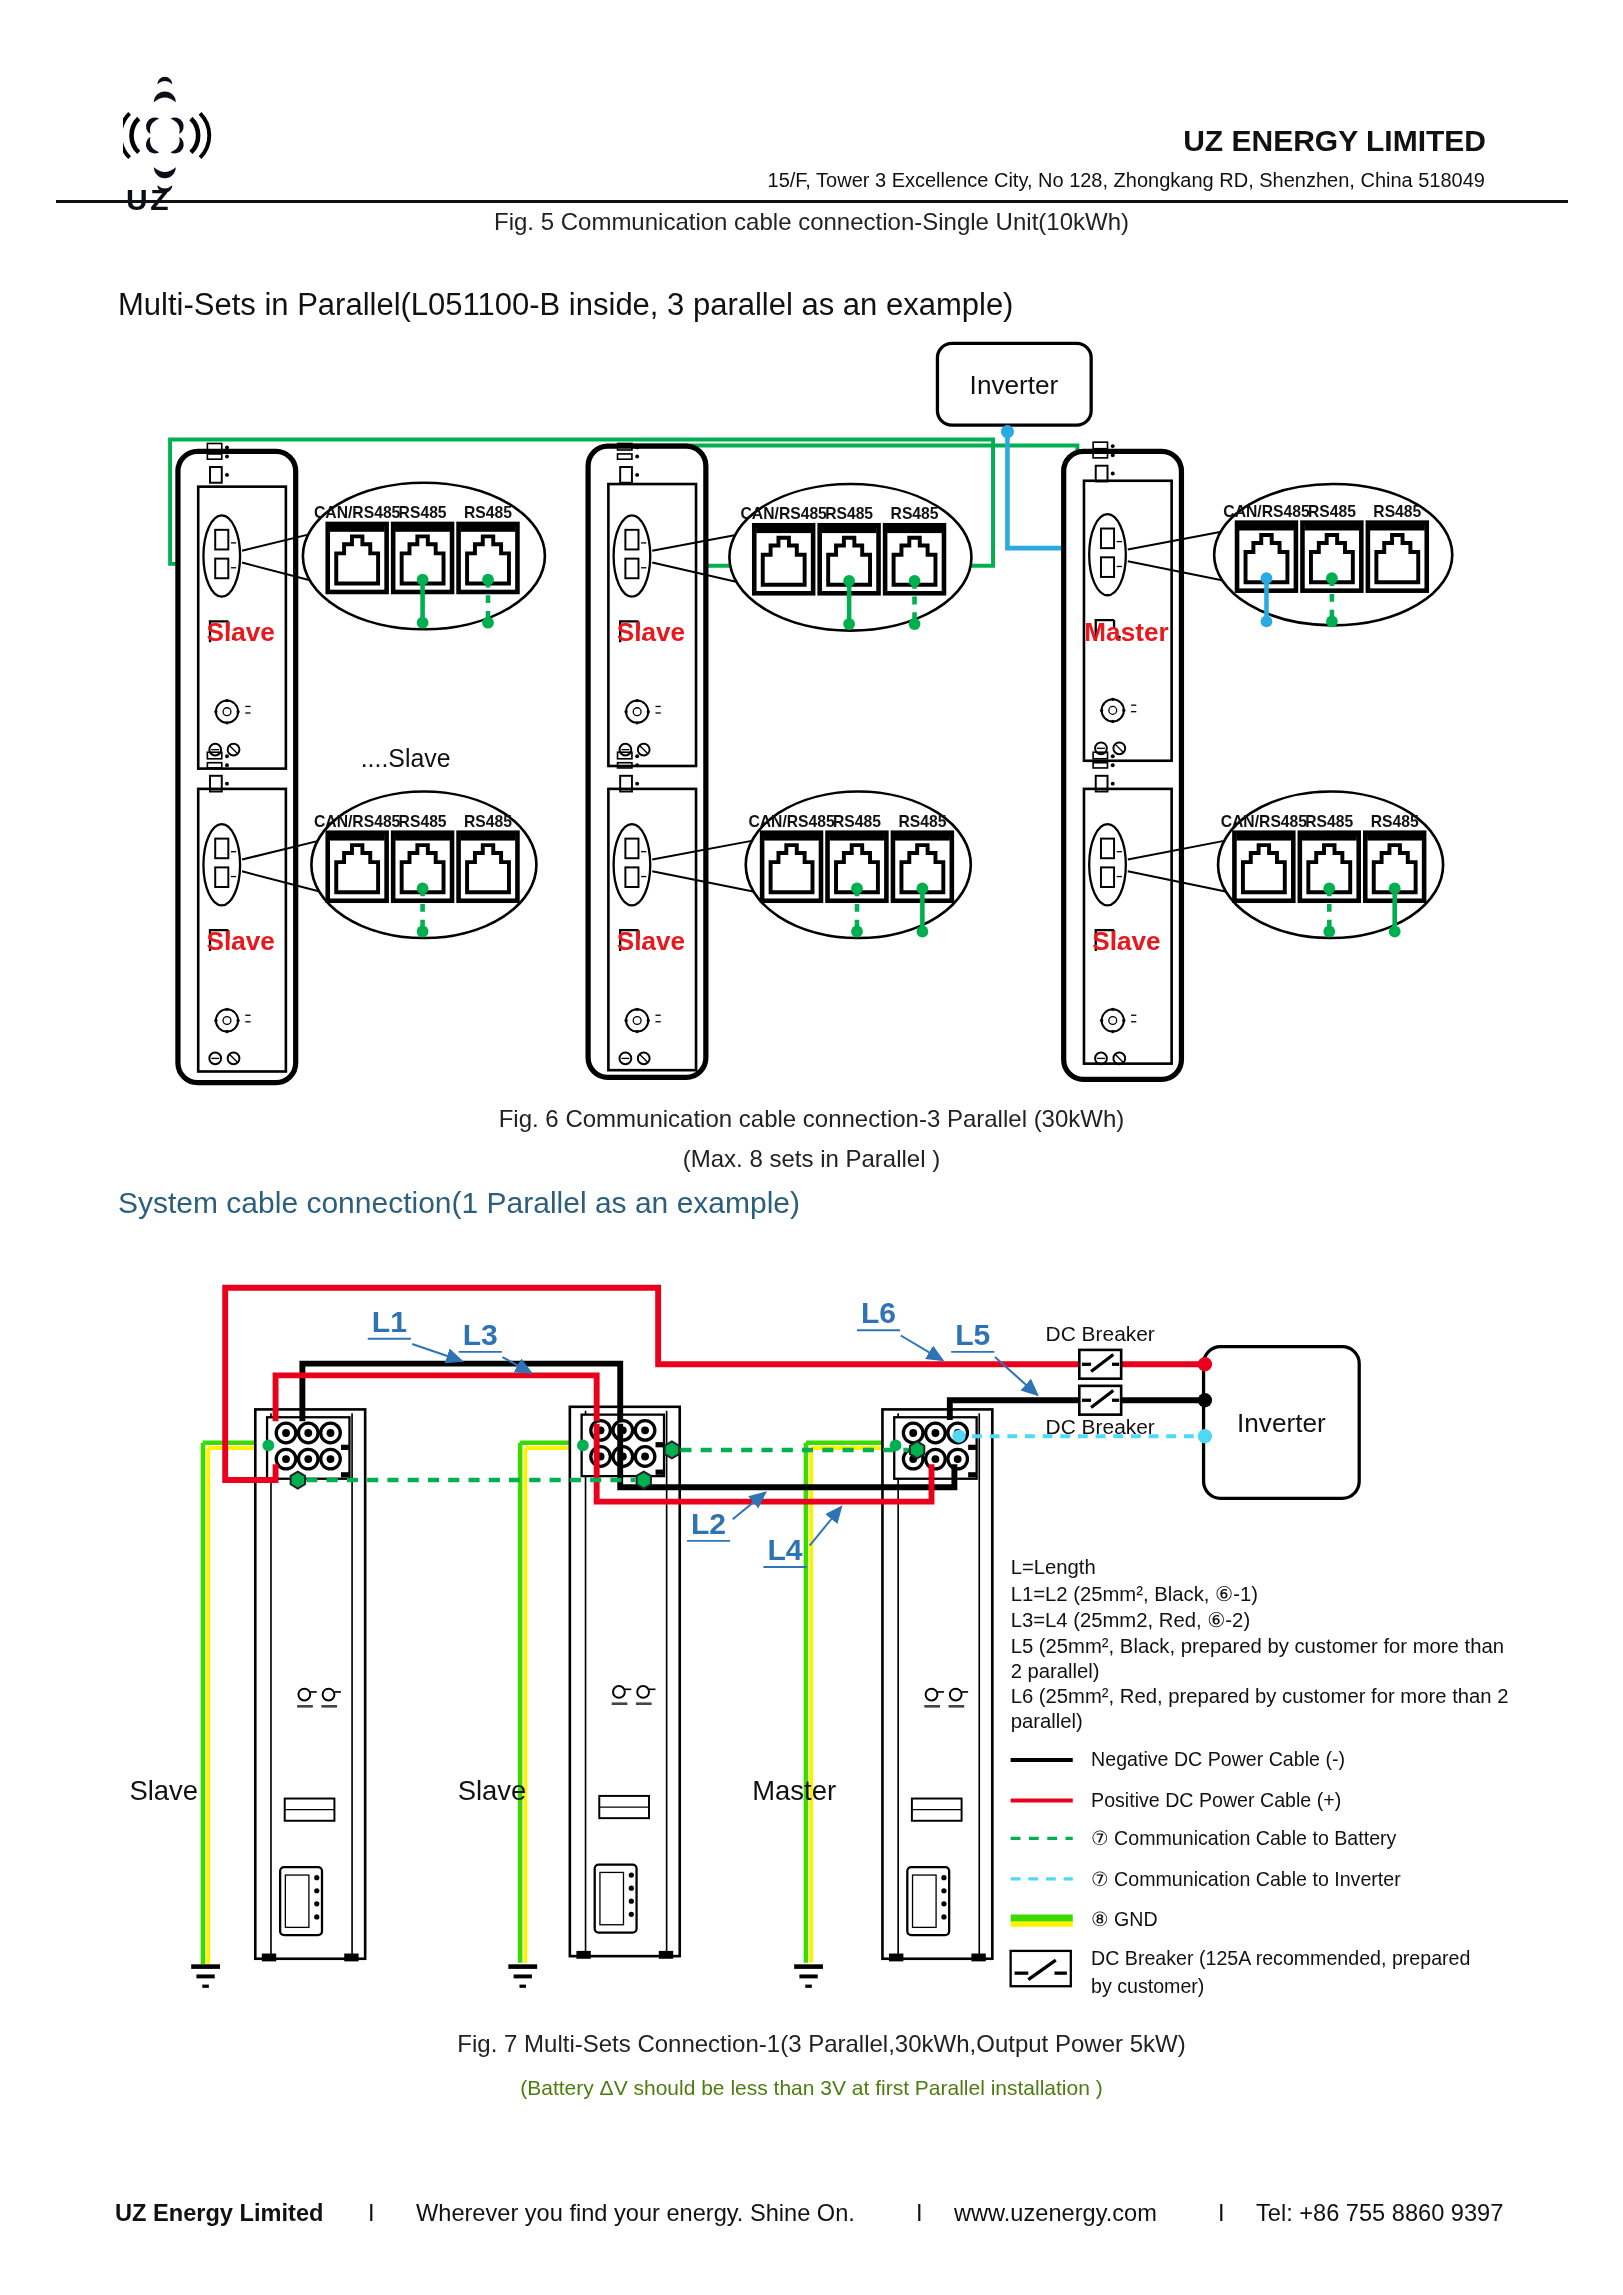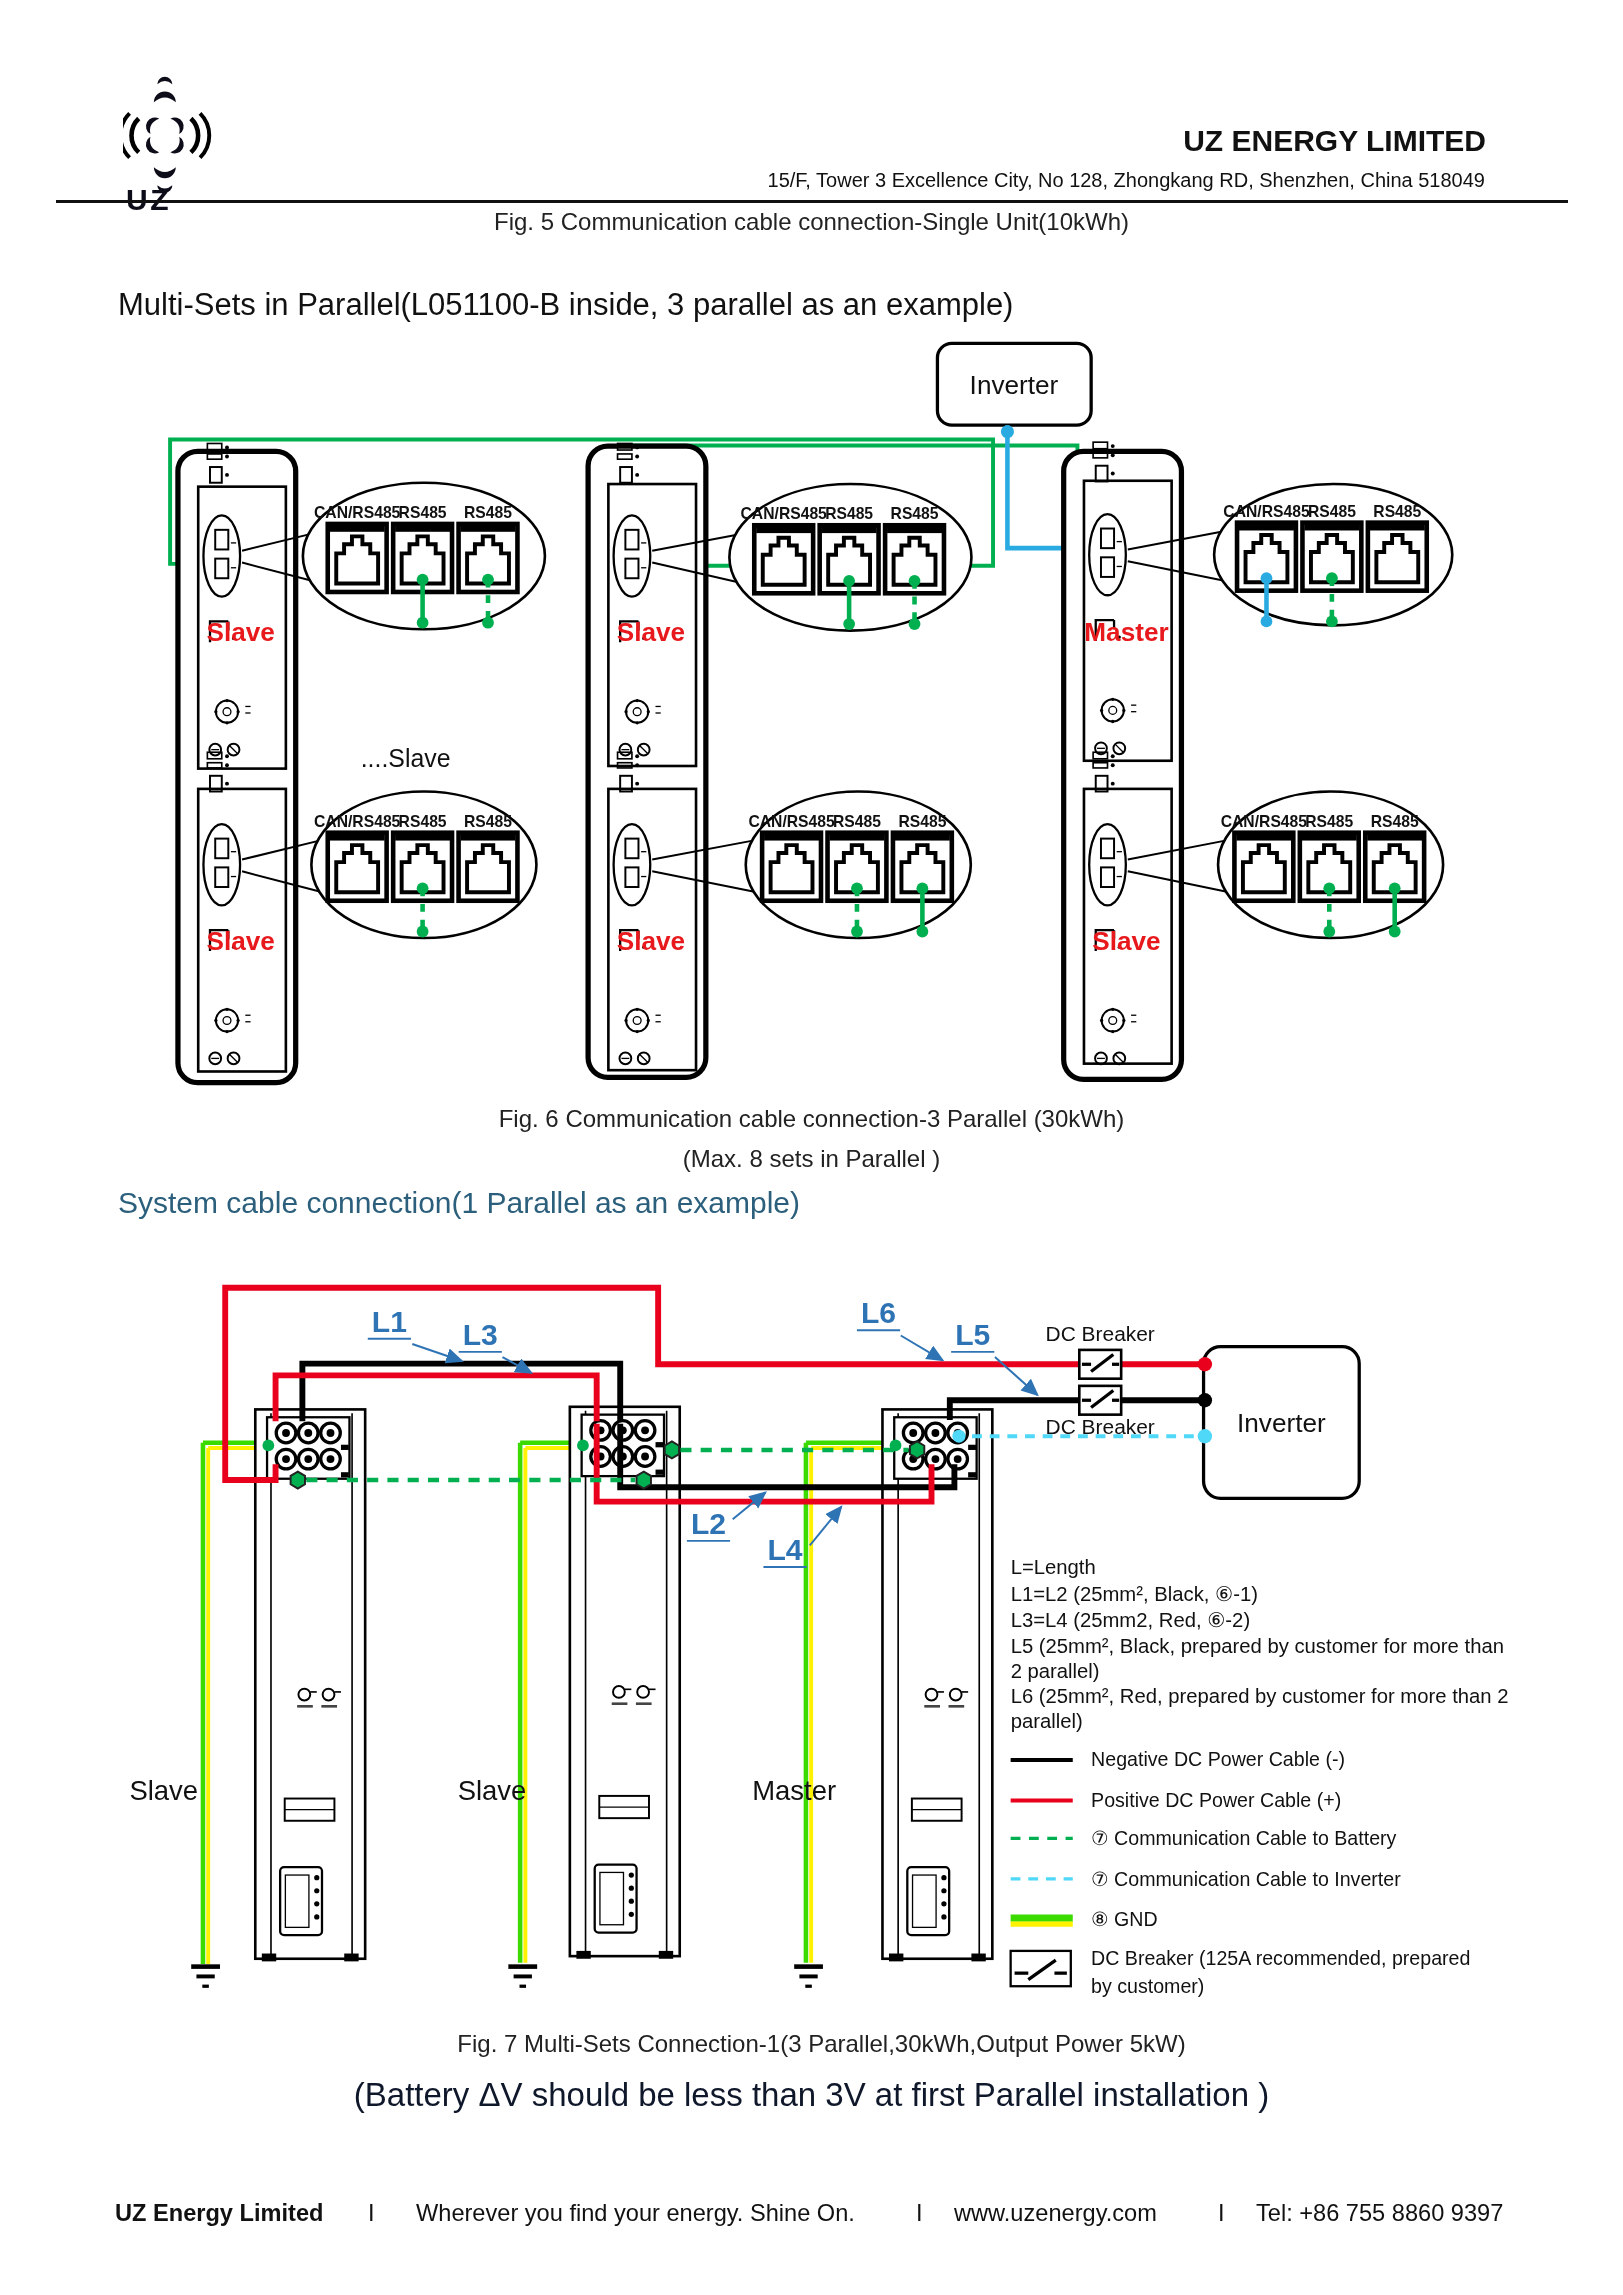--- a/index.html
+++ b/index.html
@@ -12,21 +12,21 @@
   body{background:#888;font-family:"Liberation Sans",sans-serif;}
   .page{position:relative;width:1623px;height:2295px;background:#fff;overflow:hidden;margin:0 auto;}
   .abs{position:absolute;}
   .center{width:100%;text-align:center;}
   .company{font-size:30px;font-weight:bold;color:#111;text-align:right;}
   .address{font-size:20px;color:#111;text-align:right;margin-top:3.9px;}
   .rule{position:absolute;left:56px;top:200px;width:1512px;height:2.6px;background:#111;}
   .figcap{font-size:24px;color:#222;}
   .sec-title{font-size:31px;color:#111;}
   .sec-title2{font-size:30px;color:var(--heading_blue);}
-  .rednote{font-size:33px;color:#0f172a;}
+  .rednote{font-size:21px;color:#4d7c0f;}
   .footer-item{position:absolute;font-size:23.6px;color:#111;white-space:nowrap;}
   .footer-bold{font-weight:bold;}
   svg text{font-family:"Liberation Sans",sans-serif;}
   .outline{fill:#fff;stroke:#000;}
   .w-red{stroke:var(--wire_red);stroke-width:9;fill:none;}
   .w-black{stroke:var(--wire_black);stroke-width:9;fill:none;}
   .w-green{stroke:var(--comm_green);stroke-width:6;fill:none;}
   .w-green-d{stroke:var(--comm_green);stroke-width:6;fill:none;stroke-dasharray:15 13;}
   .w-green-d2{stroke:var(--comm_green);stroke-width:7;fill:none;stroke-dasharray:17 14;}
   .w-blue{stroke:var(--comm_blue);stroke-width:7;fill:none;}

